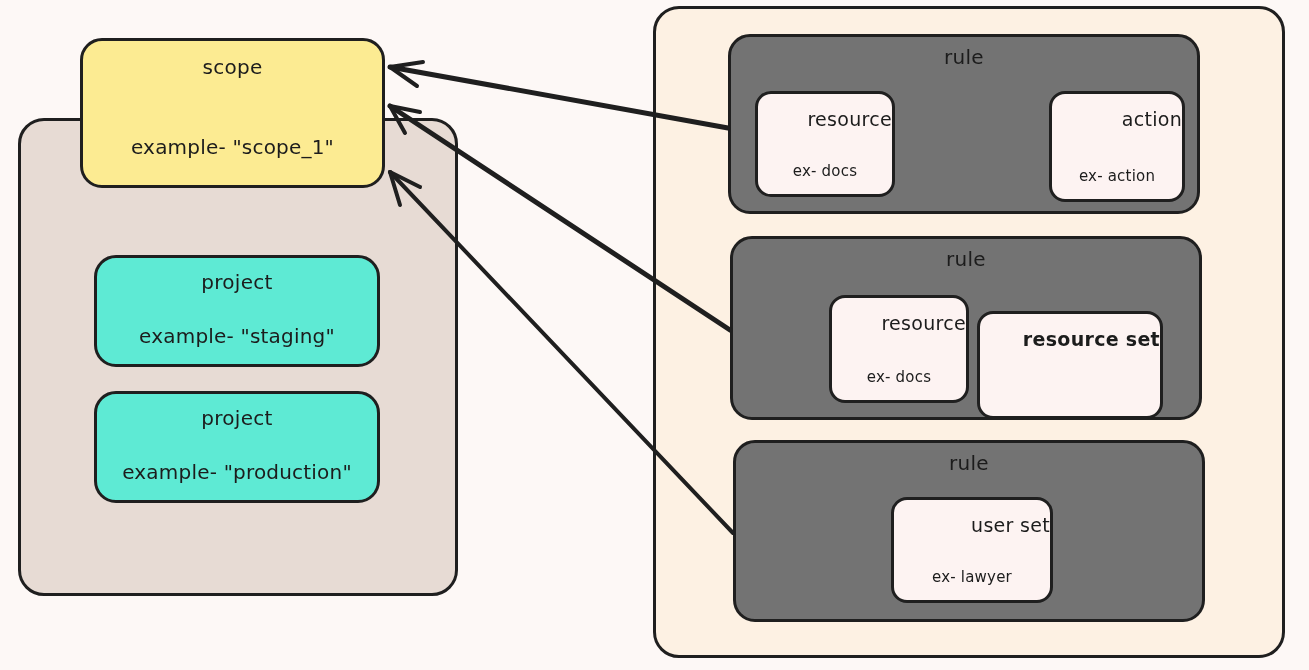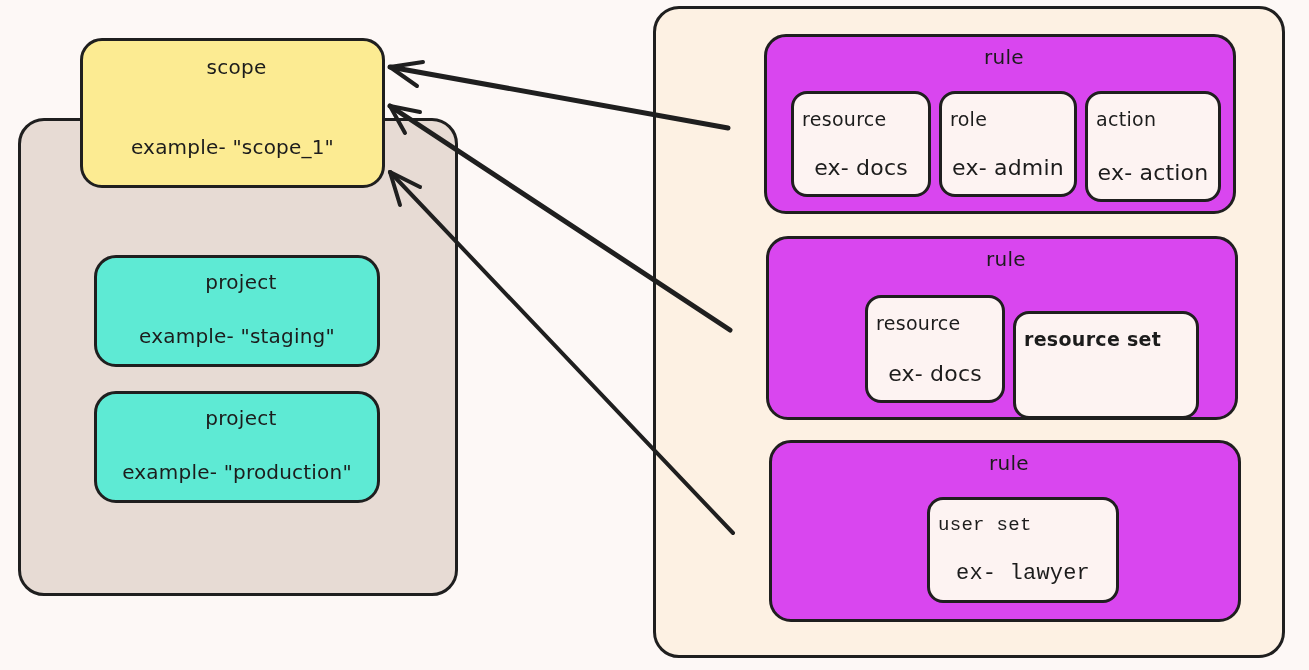--- a/index.html
+++ b/index.html
@@ -42,42 +42,41 @@
   .leaf {
     border-radius: 16px;
     justify-content: center;
   }
 
   
   .fill-gray   { background: #e7dbd4; }
   .fill-yellow { background: #fceb92; }
   .fill-pink   { background: #5eead4; }
   .fill-cream  { background: #fdf1e3; }
-  .fill-orange { background: #d946ef; margin-left: 36px; }
+  .fill-orange { background: #737373; }
   .fill-white  { background: #fdf3f2; }
 
   
   .title {
     font-size: 20px;
     color: #1c1c1c;
     letter-spacing: 0.3px;
     white-space: nowrap;
-    padding-left: 8px;
   }
   .subtitle {
     font-size: 20px;
     color: #1c1c1c;
     letter-spacing: 0.2px;
     white-space: nowrap;
   }
   .leaf .title {
     font-size: 19px;
   }
   .leaf .subtitle {
-    font-size: 22px;
+    font-size: 15px;
   }
 
   .card-title {
     position: absolute;
     top: 12px;
     left: 0;
     right: 0;
     text-align: center;
   }
   .card-sub {
@@ -92,21 +91,21 @@
     top: 8px;
     left: 0;
     right: 0;
     text-align: center;
   }
   .leaf-title {
     position: absolute;
     top: 14px;
     left: 0;
     right: 0;
-    text-align: left;
+    text-align: right;
   }
   .leaf-sub {
     position: absolute;
     bottom: 14px;
     left: 0;
     right: 0;
     text-align: center;
   }
 
   
@@ -157,24 +156,20 @@
   </div>
 
   <div class="node card fill-orange z-mid" style="left:728px; top:34px; width:472px; height:180px;">
     <div class="title rule-title">rule</div>
 
     <div class="node leaf fill-white" style="left:24px; top:54px; width:140px; height:106px;">
       <div class="title leaf-title">resource</div>
       <div class="subtitle leaf-sub">ex- docs</div>
     </div>
 
-    <div class="node leaf fill-white" style="left:172px; top:54px; width:138px; height:106px;">
-      <div class="title leaf-title">role</div>
-      <div class="subtitle leaf-sub">ex- admin</div>
-    </div>
 
     <div class="node leaf fill-white" style="left:318px; top:54px; width:136px; height:111px;">
       <div class="title leaf-title">action</div>
       <div class="subtitle leaf-sub">ex- action</div>
     </div>
   </div>
 
   <div class="node card fill-orange z-mid" style="left:730px; top:236px; width:472px; height:184px;">
     <div class="title rule-title">rule</div>
 
@@ -184,21 +179,21 @@
     </div>
 
     <div class="node leaf fill-white" style="left:244px; top:72px; width:186px; height:108px;font-weight:bold;">
       <div class="title leaf-title">resource set</div>
     </div>
   </div>
 
   <div class="node card fill-orange z-mid" style="left:733px; top:440px; width:472px; height:182px;">
     <div class="title rule-title">rule</div>
 
-    <div class="node leaf fill-white" style="left:155px; top:54px; width:192px; height:106px;font-family:Liberation Mono, monospace;">
+    <div class="node leaf fill-white" style="left:155px; top:54px; width:162px; height:106px;">
       <div class="title leaf-title">user set</div>
       <div class="subtitle leaf-sub">ex- lawyer</div>
     </div>
   </div>
 
   <svg id="edges" viewBox="0 0 1309 670" width="1309" height="670">
 
     <g>
       <line x1="728" y1="128" x2="390" y2="67" stroke-width="5"></line>
       <line x1="390" y1="67" x2="423" y2="62" stroke-width="4"></line>

